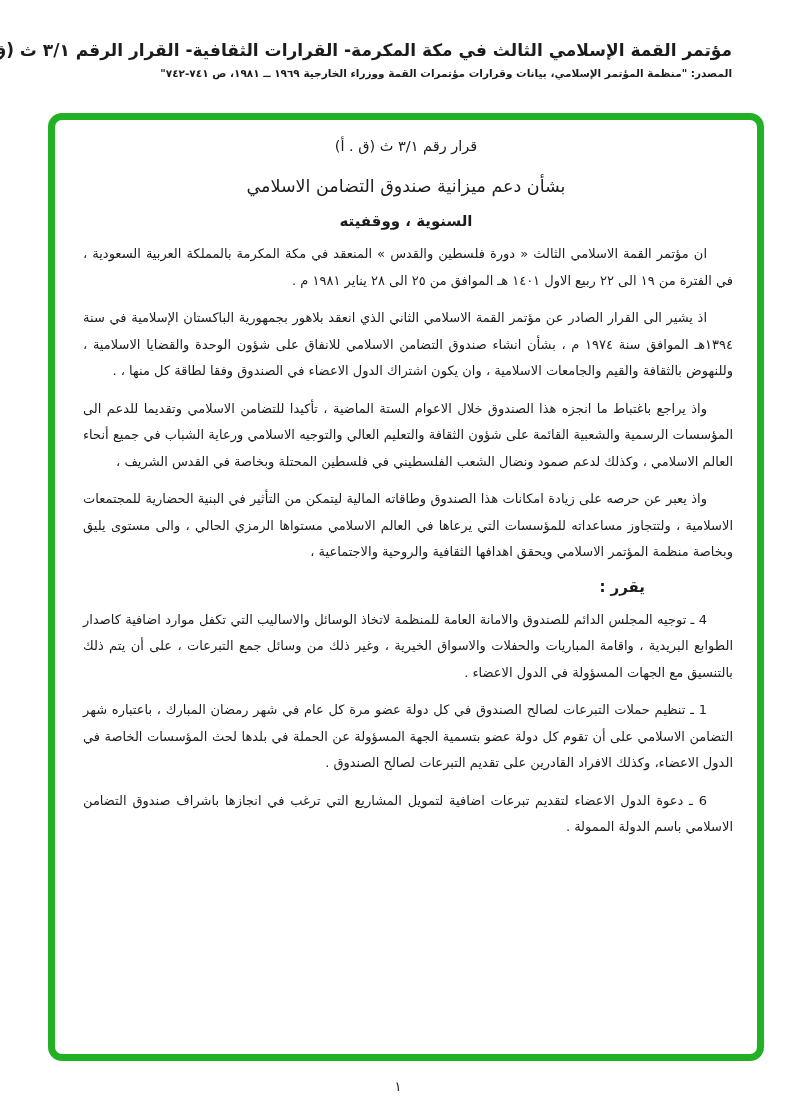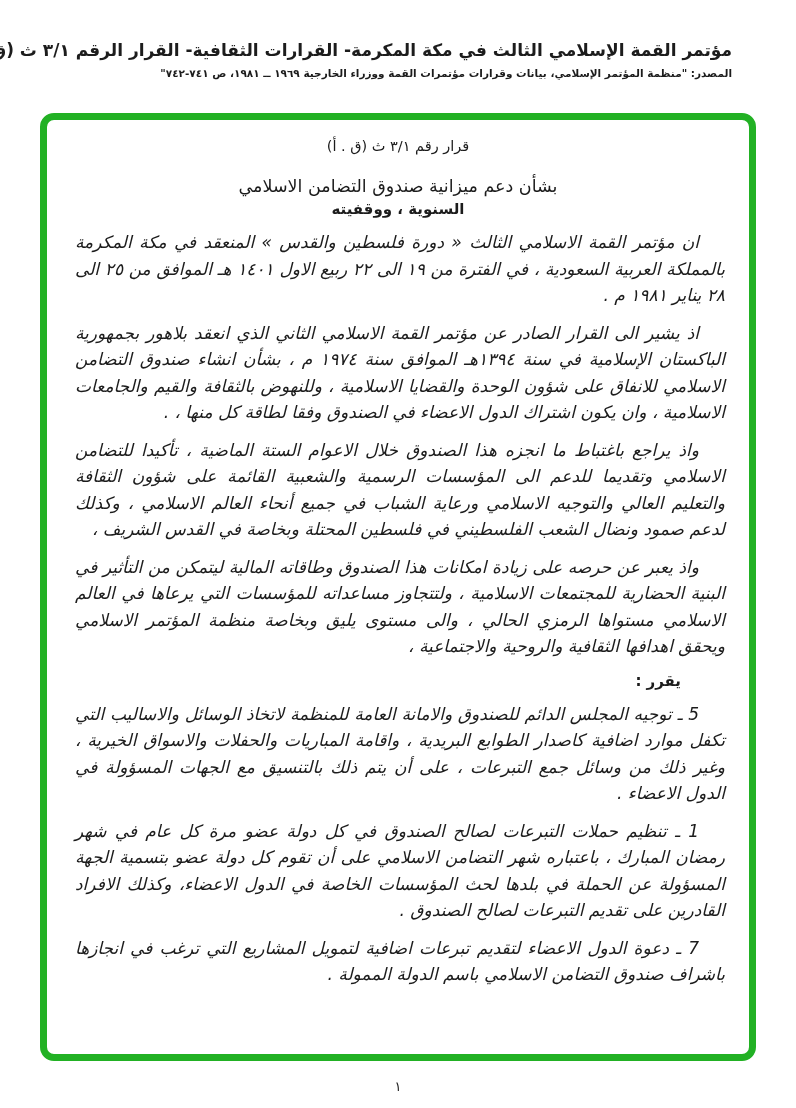--- a/index.html
+++ b/index.html
@@ -37,21 +37,21 @@
   .src-header .line2 {
     font-size: 10.5px;
     font-weight: bold;
     margin-top: 7px;
     white-space: nowrap;
   }
   
   .green-box {
     position: absolute;
     top: 113px;
-    left: 40px;
+    left: 48px;
     width: 716px;
     height: 948px;
     box-sizing: border-box;
     border: 7px solid #000000;
     border-radius: 14px;
     background: #ffffff;
     overflow: hidden;
   }
   .doc {
     padding: 8px 24px 0 24px;
@@ -65,34 +65,33 @@
   .doc-title {
     text-align: center;
     font-size: 17.5px;
     font-weight: normal;
     margin: 22px 0 0 0;
   }
   .doc-subtitle {
     text-align: center;
     font-size: 15px;
     font-weight: bold;
-    margin: 4px 0 0 0;
+    margin: 16px 0 0 0;
   }
   .doc p.body-par {
-    font-size: 17px;
+    font-size: 13px;
     line-height: 26.5px;
     text-align: justify;
     text-indent: 26px;
     margin: 11px 0 0 4px;
-    font-style: italic;
   }
   .decision {
     font-size: 15px;
     font-weight: bold;
-    margin: 12px 44px 0 0;
+    margin: 12px 88px 0 0;
   }
   
   .footer {
     position: absolute;
     bottom: 14px;
     left: 0;
     right: 0;
     text-align: center;
     font-size: 13px;
   }
@@ -121,25 +120,25 @@
       <p class="body-par">اذ يشير الى القرار الصادر عن مؤتمر القمة الاسلامي الثاني الذي انعقد بلاهور بجمهورية الباكستان الإسلامية في سنة ١٣٩٤هـ الموافق سنة ١٩٧٤ م ، بشأن انشاء صندوق التضامن الاسلامي للانفاق على شؤون الوحدة والقضايا الاسلامية ، وللنهوض بالثقافة والقيم والجامعات الاسلامية ، وان يكون اشتراك الدول الاعضاء في الصندوق وفقا لطاقة كل منها ، .</p>
 
       <p class="body-par">واذ يراجع باغتباط ما انجزه هذا الصندوق خلال الاعوام الستة الماضية ، تأكيدا للتضامن الاسلامي وتقديما للدعم الى المؤسسات الرسمية والشعبية القائمة على شؤون الثقافة والتعليم العالي والتوجيه الاسلامي ورعاية الشباب في جميع أنحاء العالم الاسلامي ، وكذلك لدعم صمود ونضال الشعب الفلسطيني في فلسطين المحتلة وبخاصة في القدس الشريف ،</p>
 
       <p class="body-par">واذ يعبر عن حرصه على زيادة امكانات هذا الصندوق وطاقاته المالية ليتمكن من التأثير في البنية الحضارية للمجتمعات الاسلامية ، ولتتجاوز مساعداته للمؤسسات التي يرعاها في العالم الاسلامي مستواها الرمزي الحالي ، والى مستوى يليق وبخاصة منظمة المؤتمر الاسلامي ويحقق اهدافها الثقافية والروحية والاجتماعية ،</p>
 
       <div class="decision">يقرر :</div>
 
 
 
-      <p class="body-par">5 ـ توجيه المجلس الدائم للصندوق والامانة العامة للمنظمة لاتخاذ الوسائل والاساليب التي تكفل موارد اضافية كاصدار الطوابع البريدية ، واقامة المباريات والحفلات والاسواق الخيرية ، وغير ذلك من وسائل جمع التبرعات ، على أن يتم ذلك بالتنسيق مع الجهات المسؤولة في الدول الاعضاء .</p>
+      <p class="body-par">4 ـ توجيه المجلس الدائم للصندوق والامانة العامة للمنظمة لاتخاذ الوسائل والاساليب التي تكفل موارد اضافية كاصدار الطوابع البريدية ، واقامة المباريات والحفلات والاسواق الخيرية ، وغير ذلك من وسائل جمع التبرعات ، على أن يتم ذلك بالتنسيق مع الجهات المسؤولة في الدول الاعضاء .</p>
 
       <p class="body-par">1 ـ تنظيم حملات التبرعات لصالح الصندوق في كل دولة عضو مرة كل عام في شهر رمضان المبارك ، باعتباره شهر التضامن الاسلامي على أن تقوم كل دولة عضو بتسمية الجهة المسؤولة عن الحملة في بلدها لحث المؤسسات الخاصة في الدول الاعضاء، وكذلك الافراد القادرين على تقديم التبرعات لصالح الصندوق .</p>
 
-      <p class="body-par">7 ـ دعوة الدول الاعضاء لتقديم تبرعات اضافية لتمويل المشاريع التي ترغب في انجازها باشراف صندوق التضامن الاسلامي باسم الدولة الممولة .</p>
+      <p class="body-par">6 ـ دعوة الدول الاعضاء لتقديم تبرعات اضافية لتمويل المشاريع التي ترغب في انجازها باشراف صندوق التضامن الاسلامي باسم الدولة الممولة .</p>
 
     </div>
   </div>
 
   <footer class="footer">
     <span>١</span>
   </footer>
 
 </div>
 

